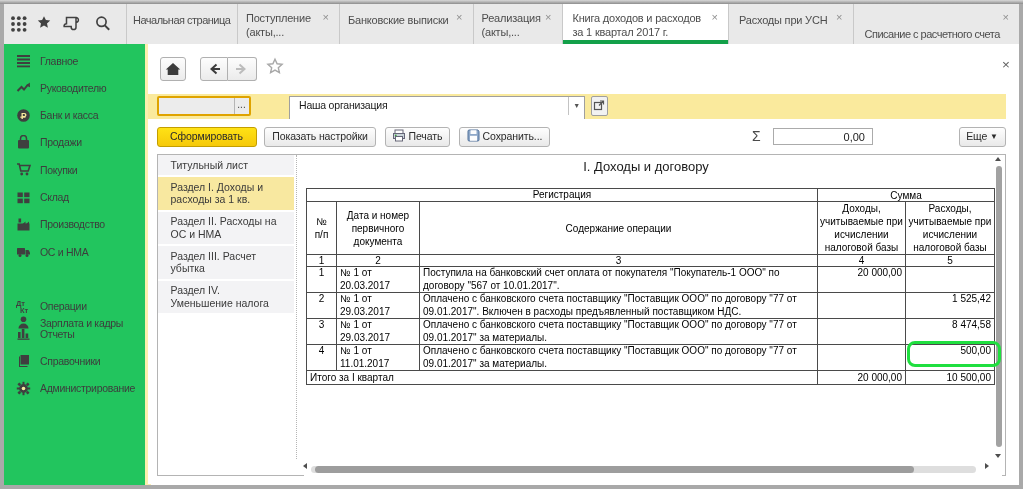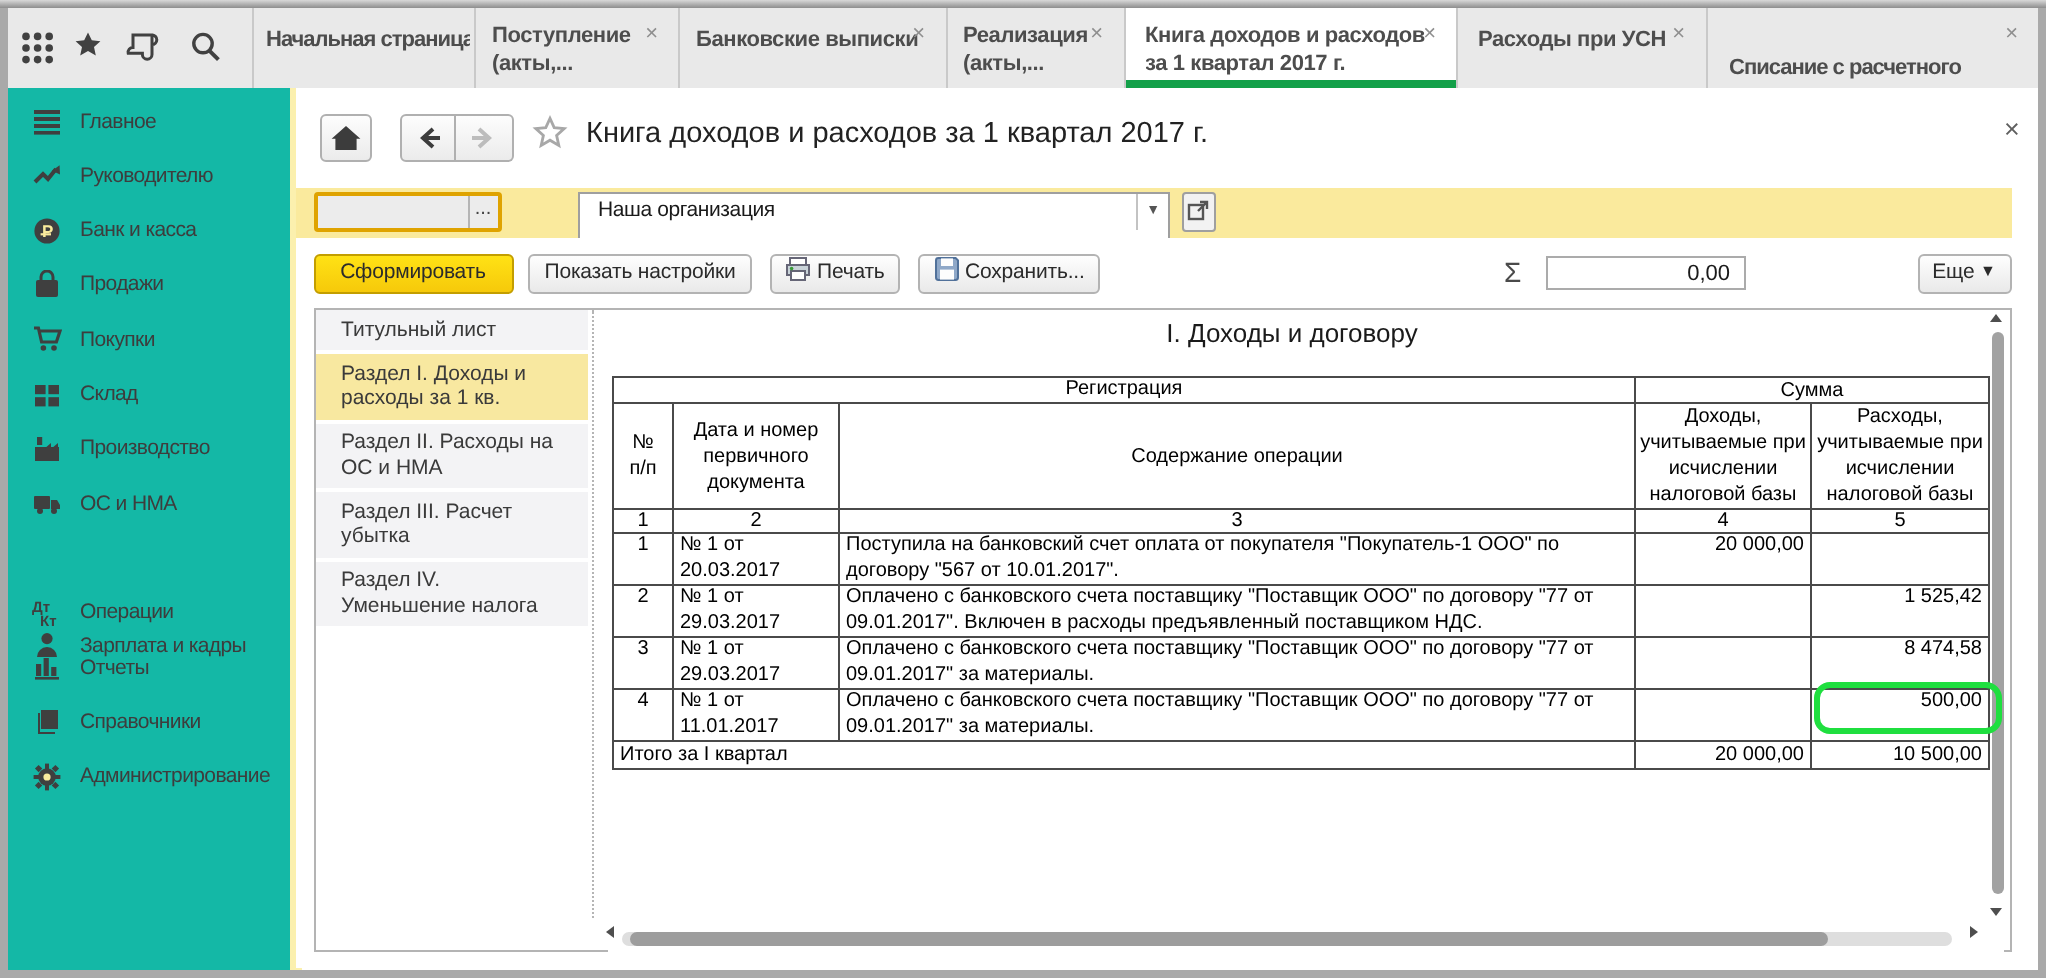--- a/index.html
+++ b/index.html
@@ -3,28 +3,28 @@
 <style>
 *{margin:0;padding:0;box-sizing:border-box;}
 html,body{width:1023px;height:489px;overflow:hidden;font-family:"Liberation Sans",sans-serif;}
 body{background:#a9a9a9;position:relative;}
 #win{position:absolute;left:4px;top:4px;width:1015px;height:481px;background:#fff;}
 #topgrad{position:absolute;left:0;top:0;width:1023px;height:4px;background:linear-gradient(#d8d8d8,#8d8d8d);z-index:5;}
 
 #topbar{position:absolute;left:0;top:0;width:1015px;height:40px;background:#e9e9e9;}
 #appicons{position:absolute;left:0;top:0;width:122px;height:40px;}
 .tb{position:absolute;top:0;height:40px;border-left:1px solid #c9c9c9;background:#e9e9e9;color:#4d4d4d;font-size:11px;line-height:14px;letter-spacing:-0.2px;}
-.tb .tx{position:absolute;left:8px;top:6.5px;right:12px;white-space:nowrap;overflow:hidden;font-weight:bold;}
+.tb .tx{position:absolute;left:8px;top:6.5px;right:12px;white-space:nowrap;overflow:hidden;}
 .tb .tx2{white-space:normal;}
 .tb .one{top:8.5px;right:2px;}
 .tb .x{position:absolute;right:10px;top:5.5px;font-size:11px;color:#8f8f8f;letter-spacing:0;}
 .tb.act{background:#fff;}
 .tb.act:after{content:"";position:absolute;left:0;bottom:0;width:100%;height:4.5px;background:#13a049;}
 
-#sidebar{position:absolute;left:0;top:40px;width:144px;height:441px;background:#14b8a6;}
+#sidebar{position:absolute;left:0;top:40px;width:144px;height:441px;background:#22c55e;}
 #sidebar .it{position:absolute;left:0;width:144px;height:27px;}
 #sidebar .ic{position:absolute;left:12px;top:2px;width:15px;height:15px;}
 #sidebar .lb{position:absolute;left:36px;top:3.5px;font-size:10.5px;letter-spacing:-0.3px;color:#3d3d3d;white-space:nowrap;}
 #sbscroll{position:absolute;left:141px;top:40px;width:6px;height:441px;background:#fbf0ae;}
 
 #content{position:absolute;left:144px;top:40px;width:871px;height:440px;background:#fff;}
 .navbtn{position:absolute;border:1px solid #b0b0b0;border-radius:3px;background:linear-gradient(#fdfdfd,#ebebeb);}
 #title{position:absolute;left:145px;top:15px;font-size:14.5px;color:#222;}
 #formx{position:absolute;left:854px;top:13px;font-size:13.5px;color:#5f5f5f;}
 
@@ -252,21 +252,20 @@
         </svg>
     </div>
     <div class="navbtn" style="left:80px;top:12.5px;width:28.5px;height:24px;border-radius:0 3px 3px 0;border-left:none;">
       <svg width="26" height="22">
           <path d="M11.5 6.5 L16.5 11 L11.5 15.5 M16.5 11 H8" stroke="#bcbcbc" stroke-width="2" fill="none"></path>
         </svg>
     </div>
     <svg width="20" height="20" style="position:absolute;left:117px;top:13px;">
         <path d="M10 2.2 l2.1 4.6 5 .5 -3.8 3.4 1.1 5 -4.4-2.6 -4.4 2.6 1.1-5 -3.8-3.4 5-.5z" fill="none" stroke="#a8a8a8" stroke-width="1.4"></path>
       </svg>
-    <div id="title">Книга доходов и расходов за 1 квартал 2017 г.</div>
     <div id="formx">×</div>
     <div id="filterrow">
       <div id="perwrap">
           <div id="perin">1 квартал 2017 г.</div>
           <div id="perdots">...</div>
         </div>
       <div id="orgwrap">
           <div class="t">Наша организация</div>
           <div id="orgarr">▼</div>
         </div>

